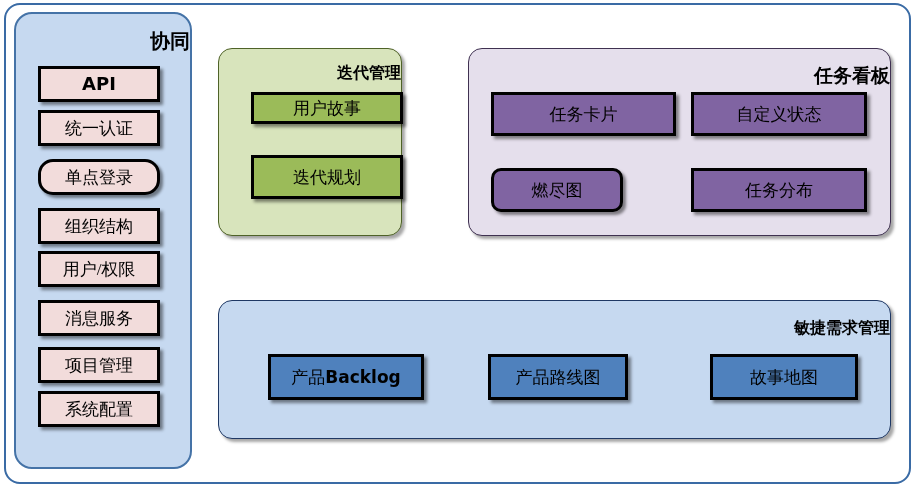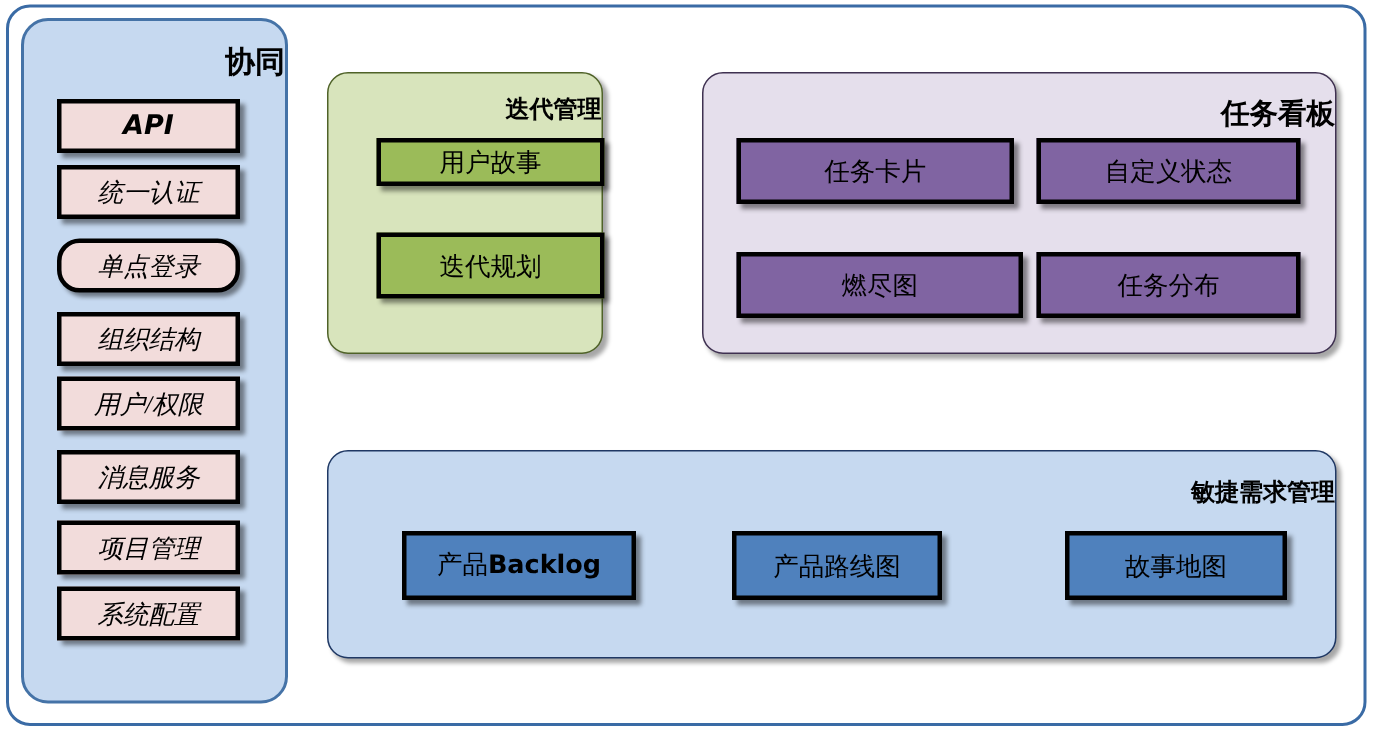--- a/index.html
+++ b/index.html
@@ -116,21 +116,21 @@
     display: flex;
     align-items: center;
     justify-content: center;
     border: 3px solid #000000;
     box-shadow: 3px 3px 3px rgba(0,0,0,0.45);
     color: #000000;
     font-size: 17px;
     line-height: 1;
     text-align: center;
   }
-  .box-pink  { background: #f2dcdb; font-style: italic; }
+  .box-pink  { background: #f2dcdb; }
   .box-green { background: #9bbb59; }
   .box-purple{ background: #8064a2; }
   .box-blue  { background: #4f81bd; }
 
   .box.bold-label {
     font-family: "DejaVu Sans", "Liberation Sans", sans-serif;
     font-weight: bold;
     font-size: 18px;
   }
   .box .lbl-mixed {
@@ -173,21 +173,21 @@
 
   <div class="box box-green" style="left:251px; top:92px; width:152px; height:32px;">用户故事</div>
   <div class="box box-green" style="left:251px; top:155px; width:152px; height:44px;">迭代规划</div>
 
   <div class="panel" id="panel-taskboard">
     <div class="panel-title">任务看板</div>
   </div>
 
   <div class="box box-purple" style="left:491px; top:92px; width:185px; height:44px;">任务卡片</div>
   <div class="box box-purple" style="left:691px; top:92px; width:176px; height:44px;">自定义状态</div>
-  <div class="box box-purple" style="left:491px; top:168px; width:191px; height:44px;">燃尽图</div>
+  <div class="box box-purple" style="left:491px; top:168px; width:132px; height:44px;border-radius:10px;">燃尽图</div>
   <div class="box box-purple" style="left:691px; top:168px; width:176px; height:44px;">任务分布</div>
 
   <div class="panel" id="panel-agile">
     <div class="panel-title">敏捷需求管理</div>
   </div>
 
   <div class="box box-blue" style="left:268px; top:354px; width:156px; height:46px;">
     <span class="lbl-mixed"><span>产品</span><b>Backlog</b></span>
   </div>
   <div class="box box-blue" style="left:488px; top:354px; width:140px; height:46px;">产品路线图</div>

